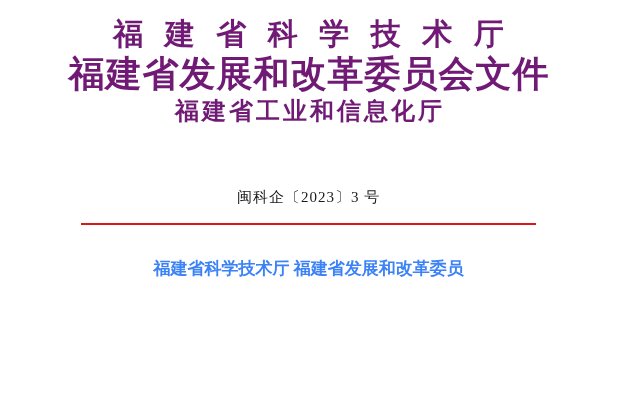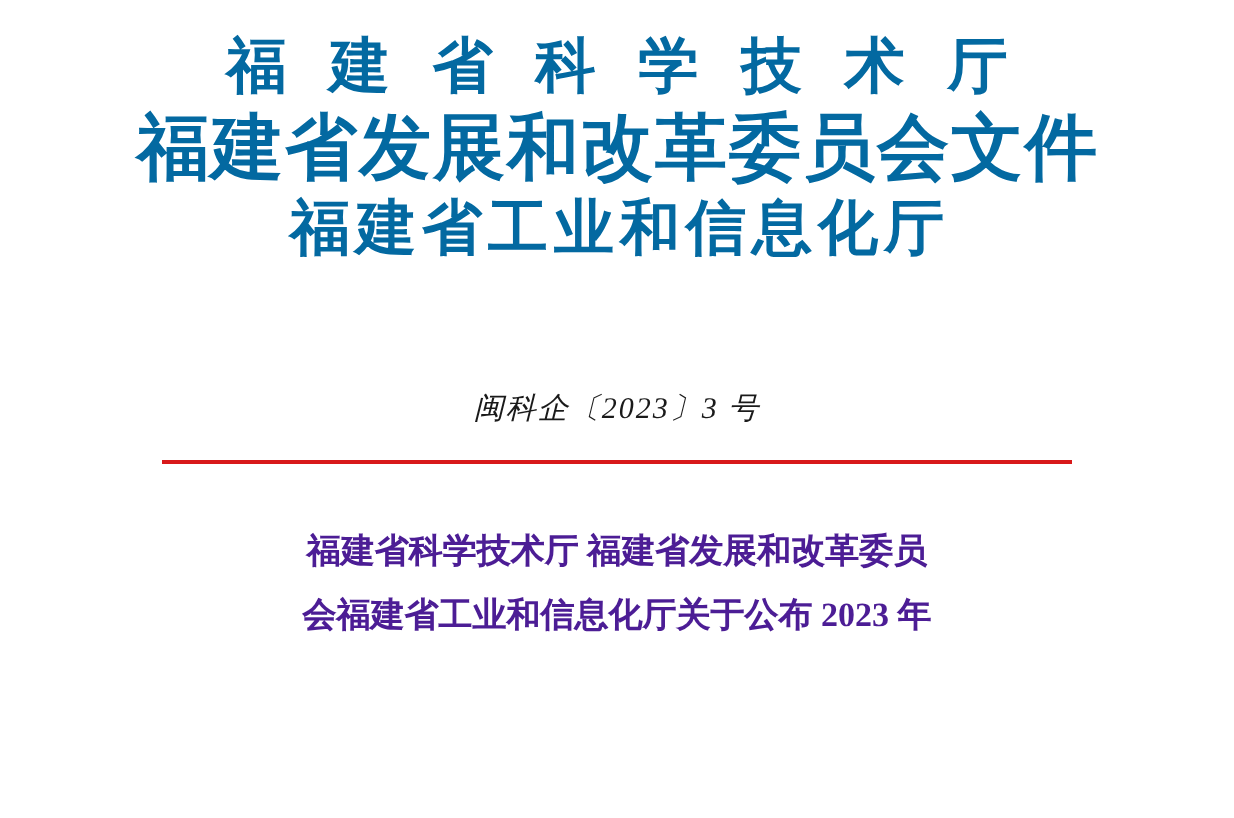--- a/index.html
+++ b/index.html
@@ -21,59 +21,58 @@
     background: #ffffff;
   }
   .masthead {
     padding-top: 16px;
     text-align: center;
     color: #d8191a;
   }
   .masthead-line {
     font-family: "Liberation Serif", serif;
     font-weight: bold;
-    color: #0369a1;
+    color: #701a75;
     line-height: 1.22;
     white-space: nowrap;
   }
   .masthead-line.l1 {
     font-size: 30px;
     letter-spacing: 7px;
     padding-left: 7px;
   }
   .masthead-line.l2 {
     font-size: 36px;
     letter-spacing: 1px;
     padding-left: 1px;
   }
   .masthead-line.l3 {
-    font-size: 30px;
+    font-size: 24px;
     letter-spacing: 3px;
     padding-left: 3px;
   }
   .doc-number {
     margin-top: 62px;
     text-align: center;
     font-size: 15px;
     color: #1a1a1a;
     letter-spacing: 1px;
     font-family: "Liberation Serif", serif;
-    font-style: italic;
   }
   .red-rule {
     margin: 16px auto 0 auto;
     width: 455px;
     height: 2px;
     background: #d8191a;
   }
   .title-block {
     margin: 28px auto 0 auto;
     width: 430px;
     text-align: center;
-    color: #4c1d95;
+    color: #3b82f6;
     font-weight: bold;
     font-size: 17px;
     line-height: 1.85;
     font-family: "Liberation Serif", serif;
   }
   .title-line {
     white-space: nowrap;
   }
 </style>
 </head>
@@ -86,16 +85,15 @@
     <div class="masthead-line l2">福建省发展和改革委员会文件</div>
     <div class="masthead-line l3">福建省工业和信息化厅</div>
   </div>
 
   <div class="doc-number">闽科企〔2023〕3 号</div>
 
   <div class="red-rule"></div>
 
   <div class="title-block">
     <div class="title-line">福建省科学技术厅  福建省发展和改革委员</div>
-    <div class="title-line">会福建省工业和信息化厅关于公布 2023 年</div>
   </div>
 
 </div>
 
 </body></html>

